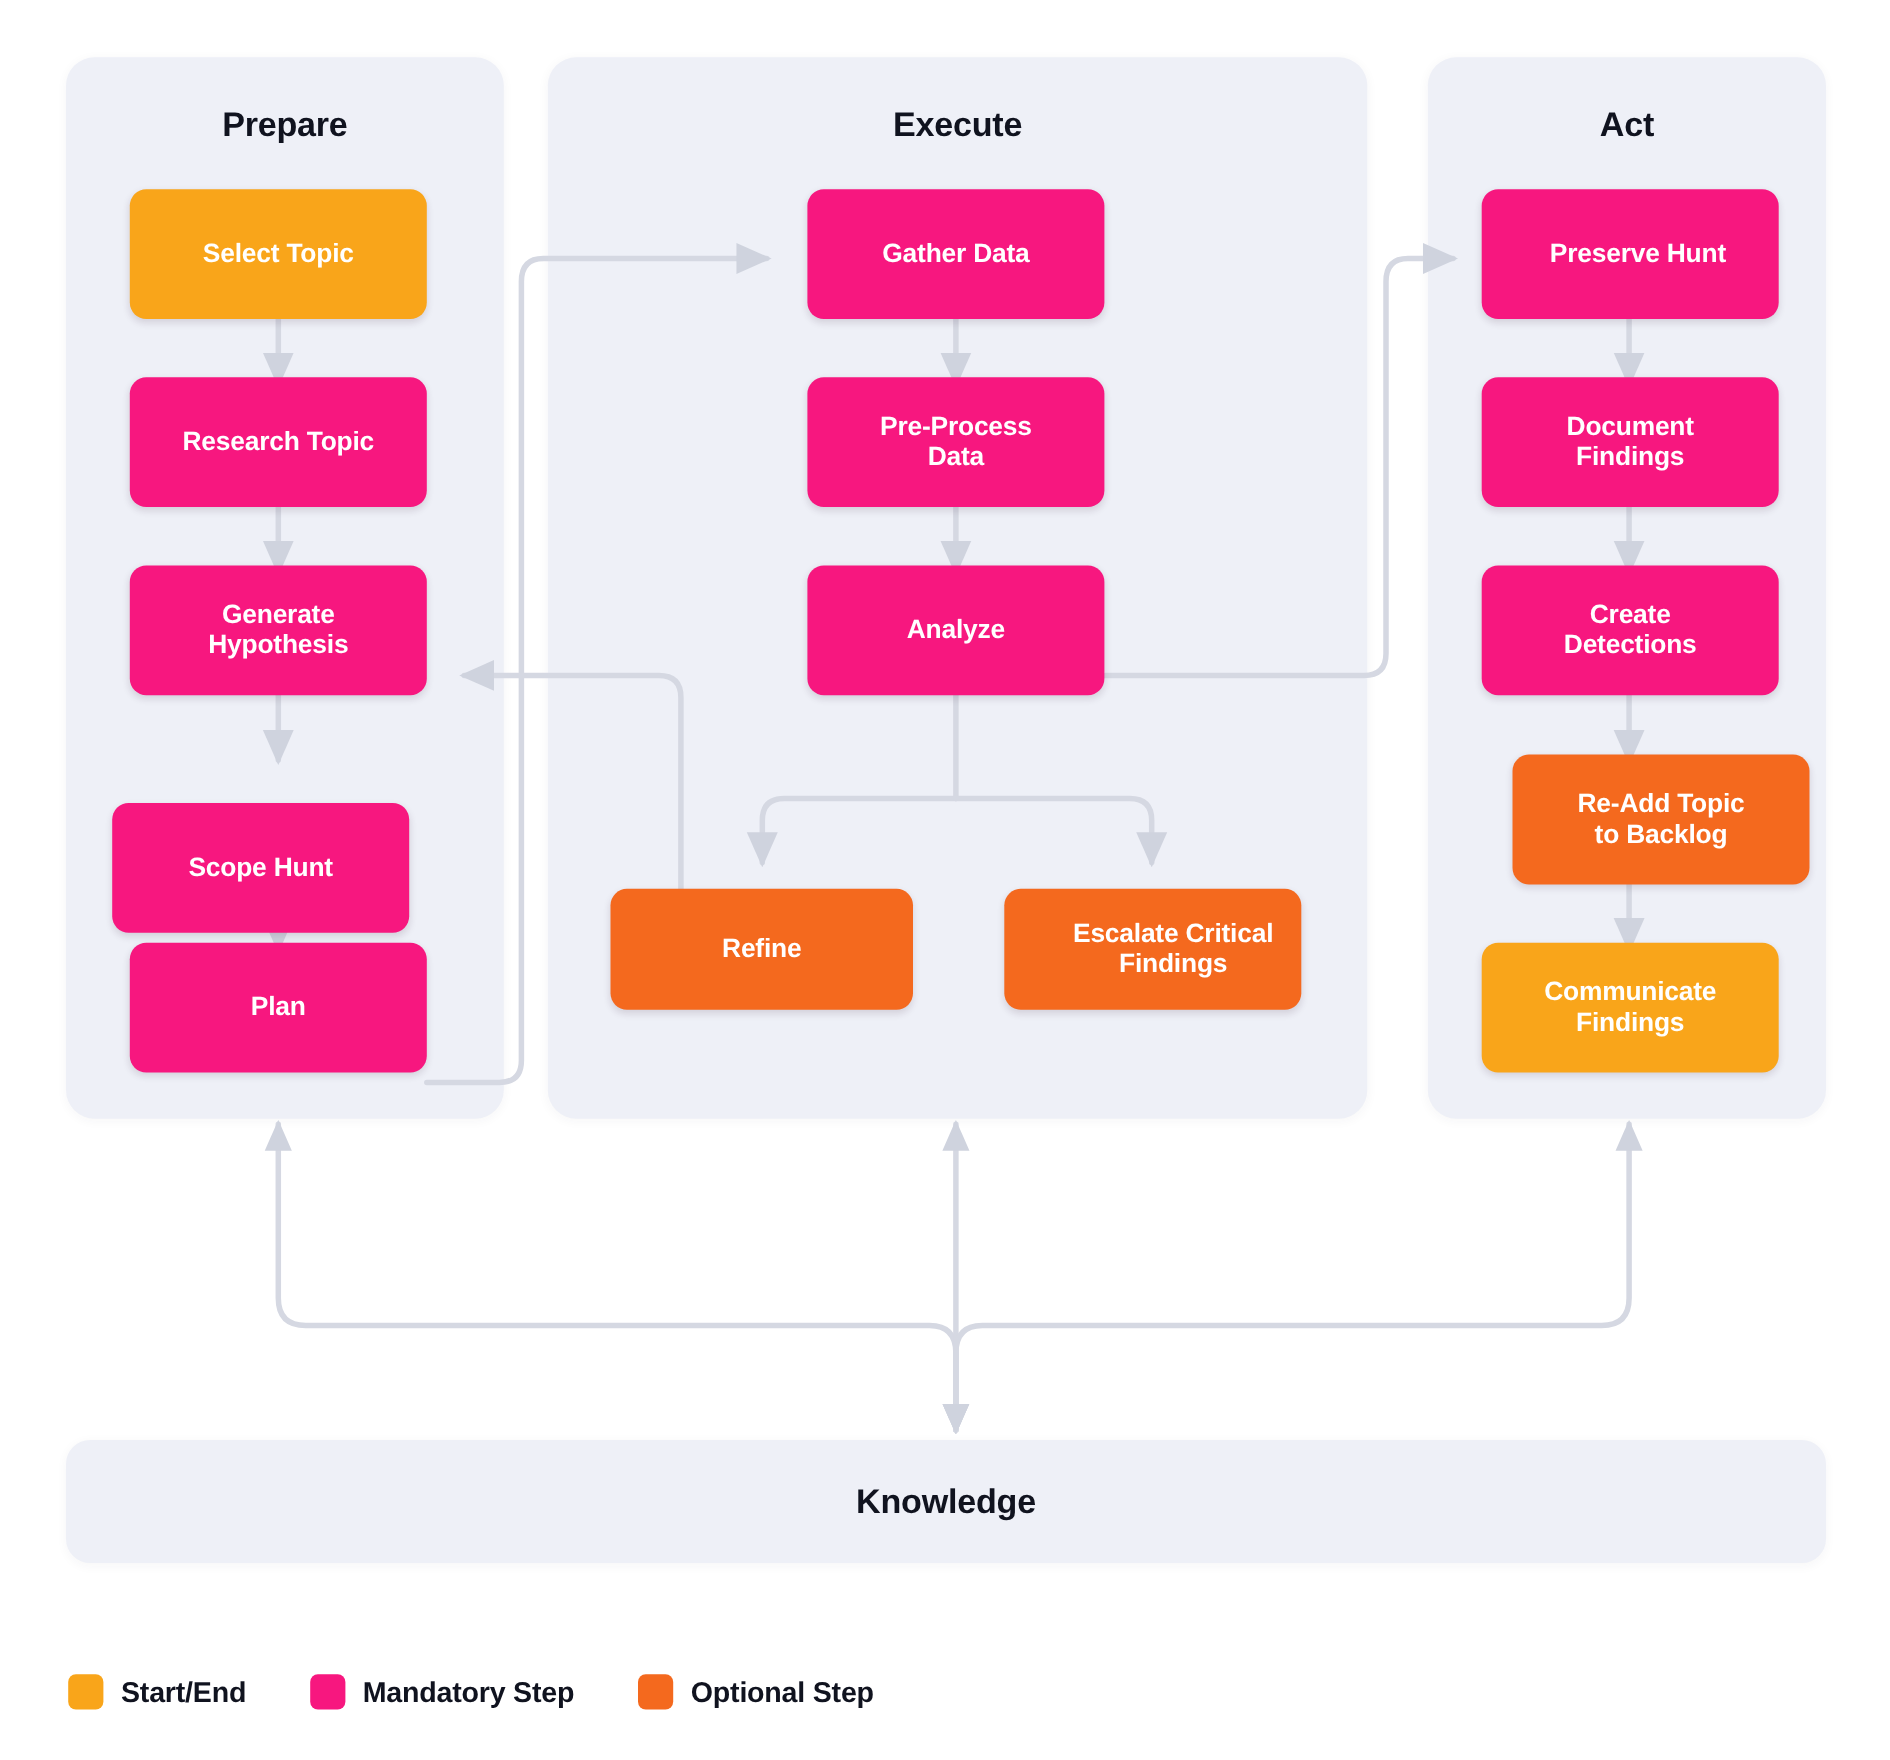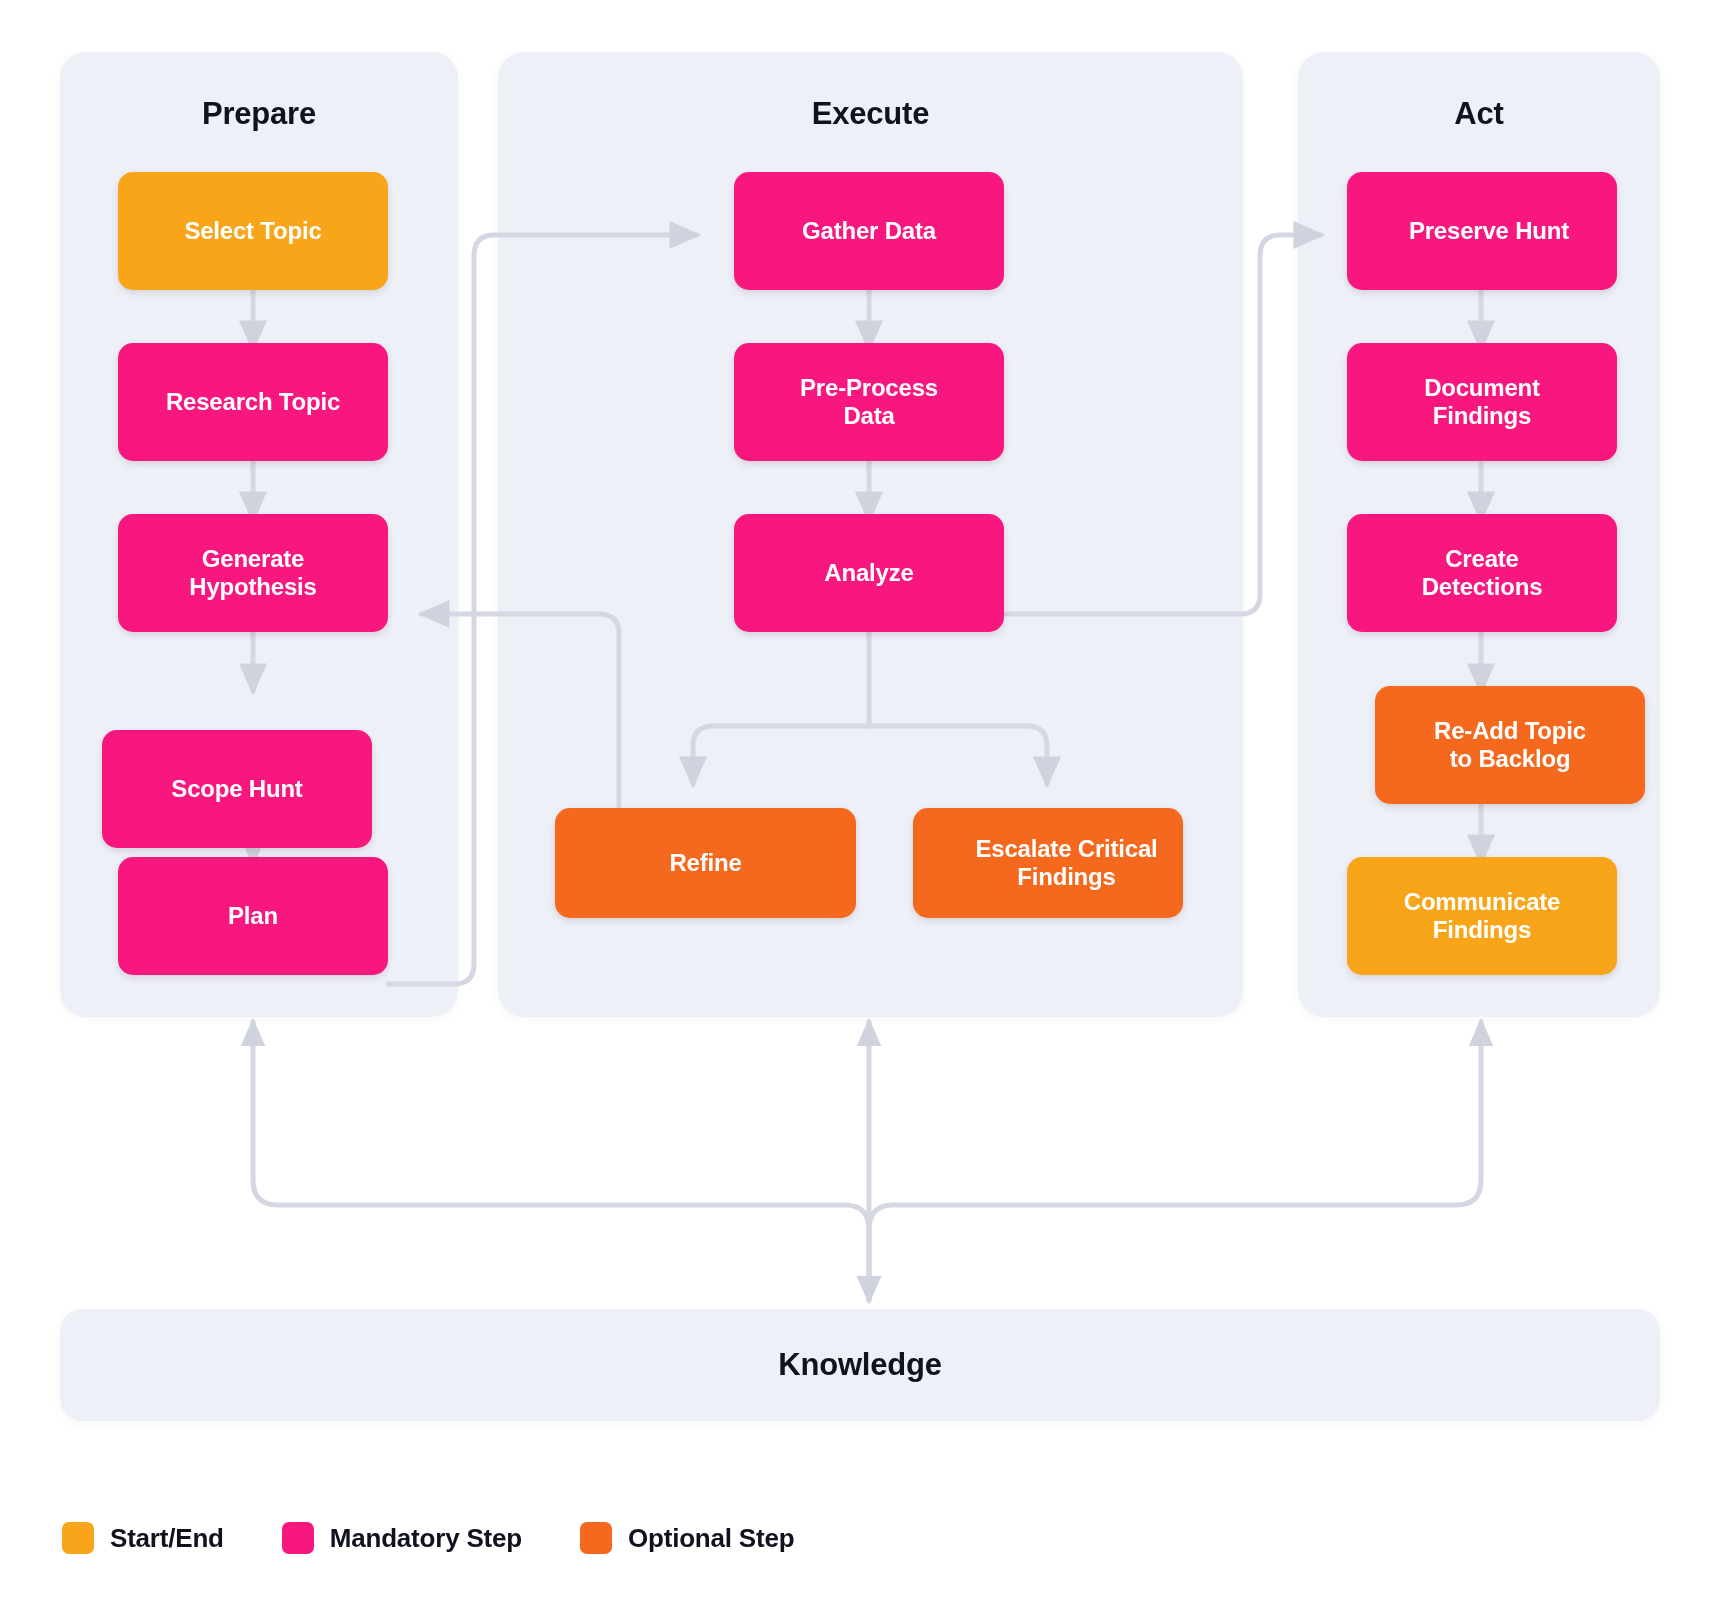--- a/index.html
+++ b/index.html
@@ -199,21 +199,21 @@
   <div class="node n-mandatory" style="left:734px; top:172px; width:270px; height:118px;">
     <span class="lbl">Gather Data</span>
   </div>
   <div class="node n-mandatory" style="left:734px; top:343px; width:270px; height:118px;">
     <span class="lbl">Pre-Process
 Data</span>
   </div>
   <div class="node n-mandatory" style="left:734px; top:514px; width:270px; height:118px;">
     <span class="lbl">Analyze</span>
   </div>
-  <div class="node n-optional" style="left:555px; top:808px; width:301px; height:110px;">
+  <div class="node n-optional" style="left:555px; top:808px; width:275px; height:110px;">
     <span class="lbl">Refine</span>
   </div>
   <div class="node n-optional" style="left:913px; top:808px; width:270px; height:110px;padding-left:47px;">
     <span class="lbl">Escalate Critical
 Findings</span>
   </div>
 
   <div class="node n-mandatory" style="left:1347px; top:172px; width:270px; height:118px;padding-left:24px;">
     <span class="lbl">Preserve Hunt</span>
   </div>

